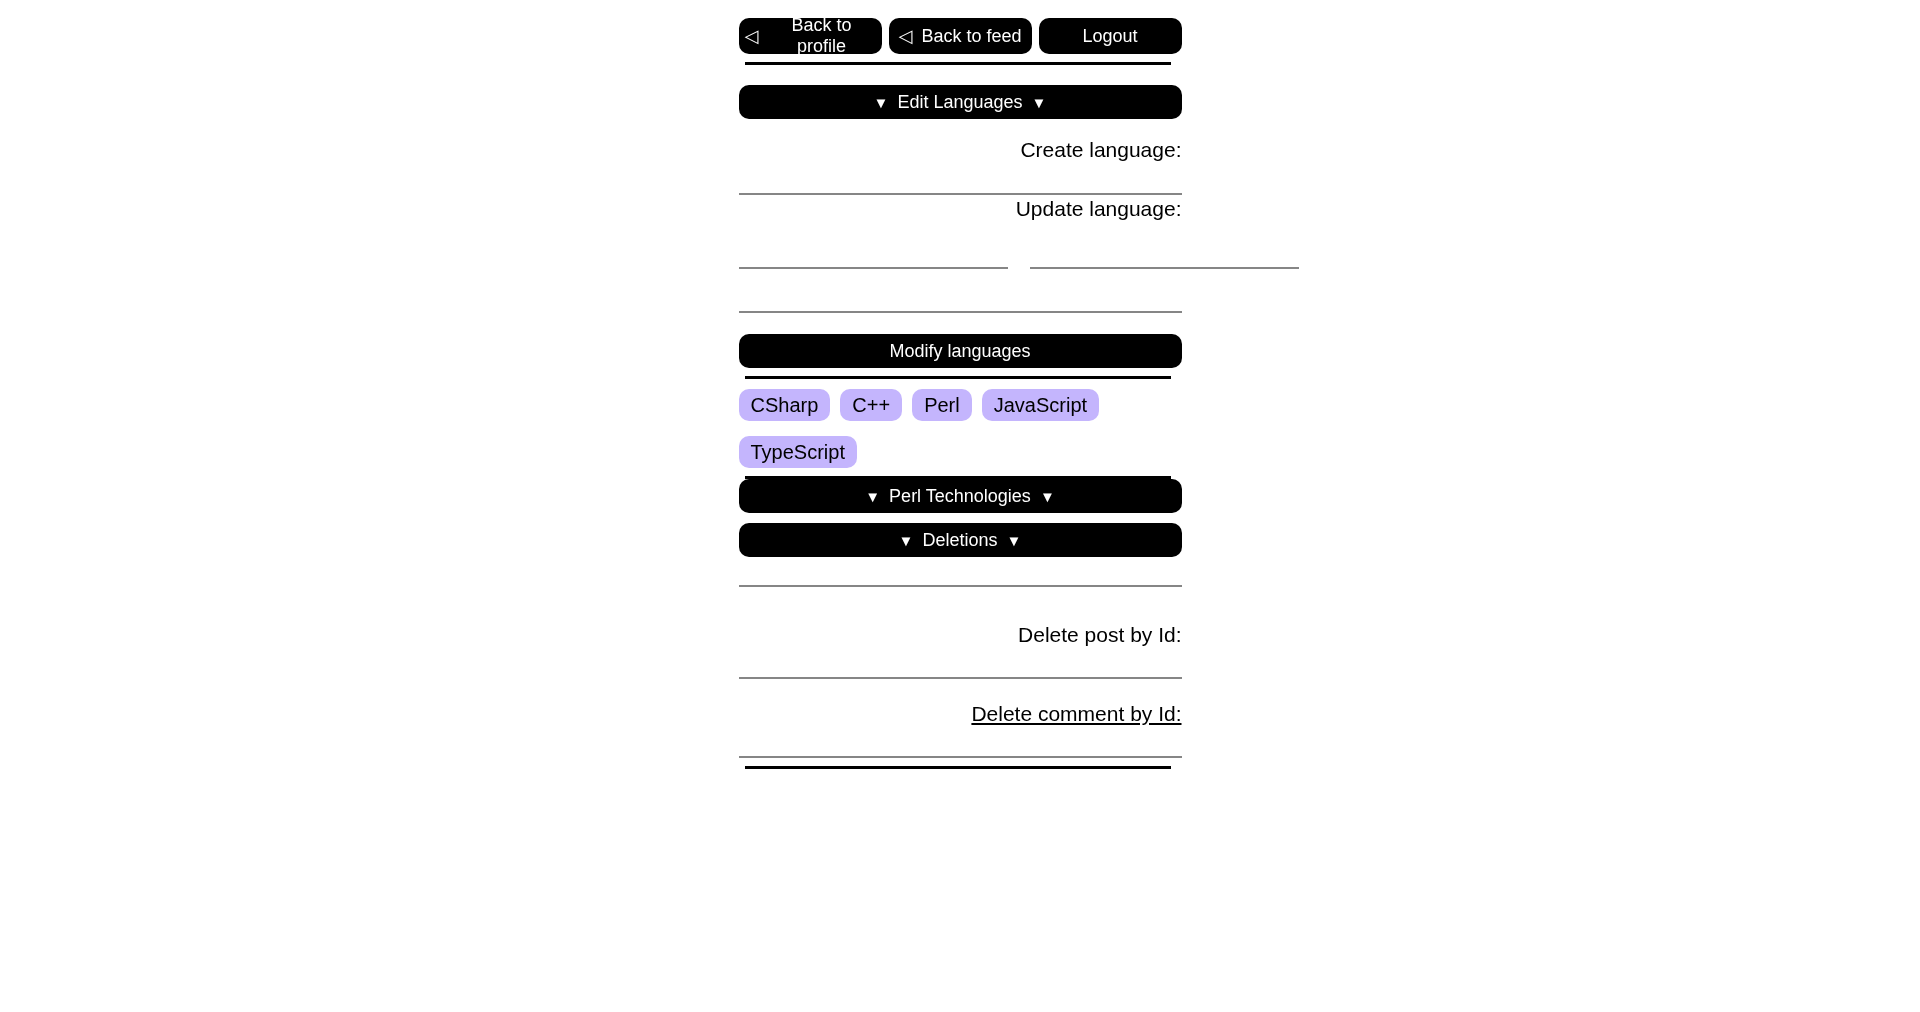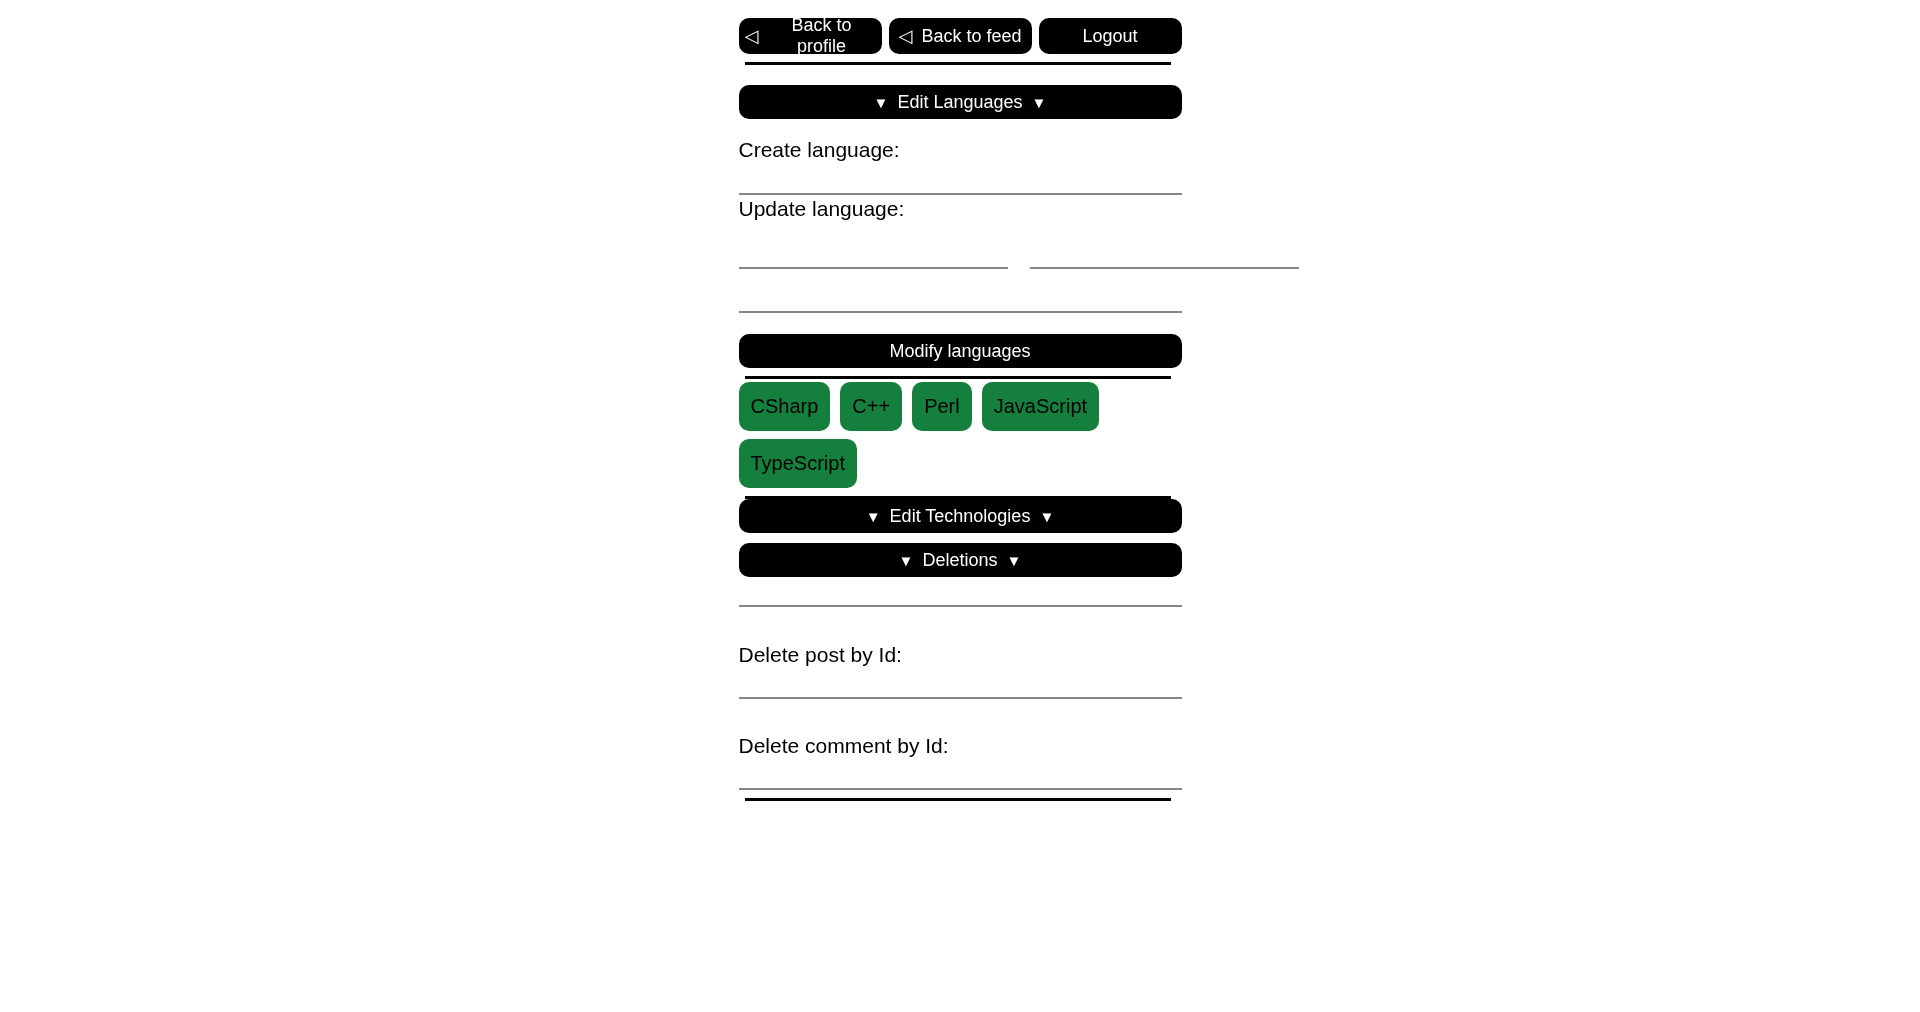--- a/index.html
+++ b/index.html
@@ -33,62 +33,63 @@
   }
   .top-row { display: flex; gap: 7px; }
   .top-row .btn { flex: 1; height: 36px; }
   .divider {
     border: none;
     height: 3px;
     background: #000000;
     margin: 8px 11px 0 6px;
   }
   .wide-btn { width: 100%; height: 34px; }
-  .field-label { font-size: 21px; line-height: 28px; color: #000000; }
+  .field-label { font-size: 21px; line-height: 28px; color: #000000; text-align: right; }
   .underline-input {
     display: block;
     width: 100%;
     box-sizing: border-box;
     border: none;
     border-bottom: 2px solid #868686;
     background: transparent;
     height: 31px;
     font-size: 20px;
     font-family: inherit;
     padding: 0 2px;
     outline: none;
     border-radius: 0;
   }
   .two-col { display: flex; gap: 22px; }
   .two-col .underline-input { flex: 1; width: auto; height: 46px; }
   .input-h44 { height: 44px; }
   .input-h30 { height: 30px; }
   .chips { display: flex; flex-wrap: wrap; gap: 8px 10px; margin-top: 3px; }
   .chip {
-    background: #15803d;
+    background: #c4b5fd;
     color: #000000;
     border: none;
     border-radius: 10px;
     font-family: inherit;
     font-size: 20px;
     padding: 0 12px;
-    height: 49px;
+    height: 32px;
     display: flex;
     align-items: center;
     cursor: pointer;
+    margin-top: 7px;
   }
   .tri { font-size: 15px; line-height: 1; }
   .tri-left { font-size: 18px; line-height: 1; }
   .mt10 { margin-top: 10px; }
   .mt16 { margin-top: 16px; }
   .mt17 { margin-top: 17px; }
   .mt18 { }
   .mt20 { margin-top: 20px; }
   .mt21 { margin-top: 21px; }
-  .mt33 { margin-top: 33px; }
+  .mt33 { margin-top: 21px; text-decoration: underline; }
   .mt34 { margin-top: 34px; }
 </style>
 </head>
 <body>
 
 <div class="column">
 
   <div class="top-row">
     <button class="btn">
       <span class="tri-left">◁</span>
@@ -133,21 +134,21 @@
     <button class="chip">C++</button>
     <button class="chip">Perl</button>
     <button class="chip">JavaScript</button>
     <button class="chip">TypeScript</button>
   </div>
 
   <hr class="divider">
 
   <button class="btn wide-btn mt18">
     <span class="tri">▼</span>
-    <span>Edit Technologies</span>
+    <span>Perl Technologies</span>
     <span class="tri">▼</span>
   </button>
 
   <button class="btn wide-btn mt10">
     <span class="tri">▼</span>
     <span>Deletions</span>
     <span class="tri">▼</span>
   </button>
 
   <input class="underline-input input-h30" type="text" value="" style="">

